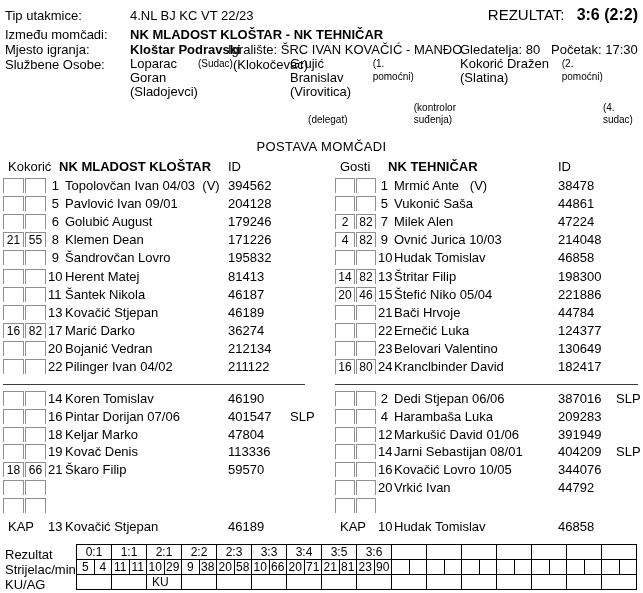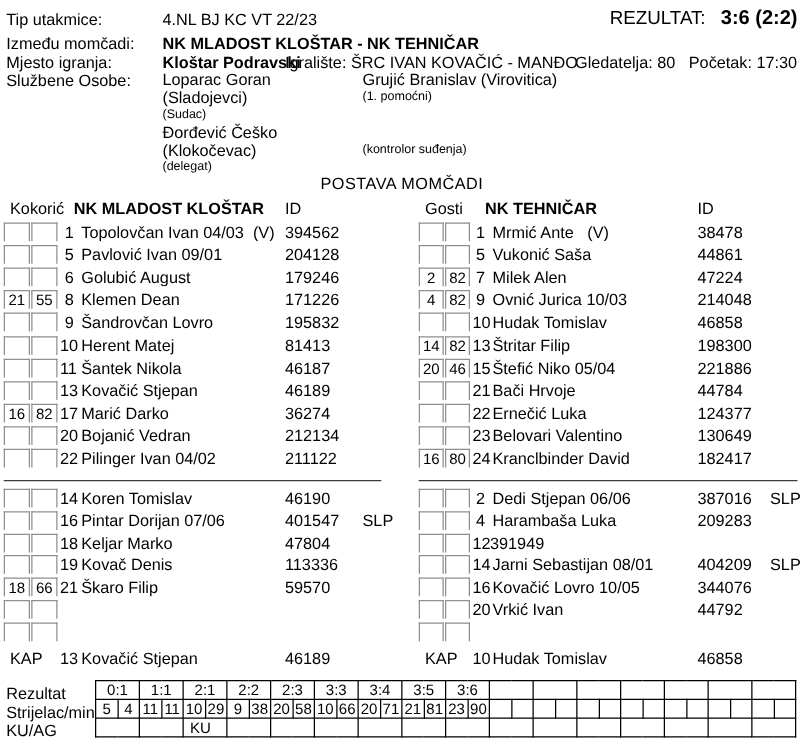--- a/index.html
+++ b/index.html
@@ -3,21 +3,21 @@
 <meta charset="utf-8">
 <style>
   * { box-sizing: border-box; margin: 0; padding: 0; }
   html,body { background:#fff; }
   .page { position:relative; width:643px; height:593px; background:#fff;
           font-family:"Liberation Sans", sans-serif; font-size:13px; color:#000; overflow:hidden; }
   .abs { position:absolute; white-space:nowrap; }
   .b { font-weight:bold;text-align:right; }
 
   
-  .offcol { position:absolute; top:57px; height:69px; display:flex; flex-direction:column; }
+  .offcol { position:absolute; top:57px; height:69px; display:flex; flex-direction:row; }
   .offcol .oname { line-height:14px; }
   .offcol .orole { font-size:10px; line-height:13px; }
   .offcol .oline { line-height:15px; }
   .offcol .obottom { margin-top:auto; font-size:10px; line-height:12px; }
 
   
   .roster { position:absolute; top:157px; }
   .roster-left  { left:3px;   width:302px; }
   .roster-right { left:335px; width:303px; }
   .rhead, .prow { display:grid; align-items:center; }
@@ -66,29 +66,33 @@
   <span class="abs b" style="left:130px;top:42px">Kloštar Podravski</span>
   <span class="abs" style="left:228px;top:42px">Igralište: ŠRC IVAN KOVAČIĆ - MANĐO</span>
   <span class="abs" style="left:460px;top:42px">Gledatelja: 80</span>
   <span class="abs" style="left:551px;top:42px">Početak: 17:30</span>
 
   <span class="abs" style="left:5px;top:57px">Službene Osobe:</span>
 
   <div class="offcol" style="left:130px;width:158px">
     <span class="oname">Loparac Goran (Sladojevci)</span>
     <span class="orole">(Sudac)</span>
-    <span class="oline">Đorđević Češko</span>
     <span class="oline">(Klokočevac)</span>
     <span class="obottom">(delegat)</span>
   </div>
   <div class="offcol" style="left:290px;width:168px">
     <span class="oname">Grujić Branislav (Virovitica)</span>
     <span class="orole">(1. pomoćni)</span>
     <span class="obottom">(kontrolor suđenja)</span>
   </div>
+  <div class="offcol" style="left:460px;width:175px">
+    <span class="oname">Kokorić Dražen (Slatina)</span>
+    <span class="orole">(2. pomoćni)</span>
+    <span class="obottom">(4. sudac)</span>
+  </div>
 
   <div class="abs" style="left:0;top:139px;width:643px;text-align:center;letter-spacing:0.4px">POSTAVA MOMČADI</div>
 
   <section class="roster roster-left" id="home-roster">
     <div class="rhead">
       <span class="rside">Kokorić</span>
       <span class="rteam">NK MLADOST KLOŠTAR</span>
       <span class="rid">ID</span>
     </div>
     <div class="starters">
@@ -360,20 +364,21 @@
           <span class="box"></span>
           <span class="pnum">4</span>
           <span class="pname">Harambaša Luka</span>
           <span class="pid">209283</span>
           <span class="pflag"></span>
         </div>
         <div class="prow">
           <span class="box"></span>
           <span class="box"></span>
           <span class="pnum">12</span>
+          <span class="pname">Markušić David 01/06</span>
           <span class="pid">391949</span>
           <span class="pflag"></span>
         </div>
         <div class="prow">
           <span class="box"></span>
           <span class="box"></span>
           <span class="pnum">14</span>
           <span class="pname">Jarni Sebastijan 08/01</span>
           <span class="pid">404209</span>
           <span class="pflag">SLP</span>

